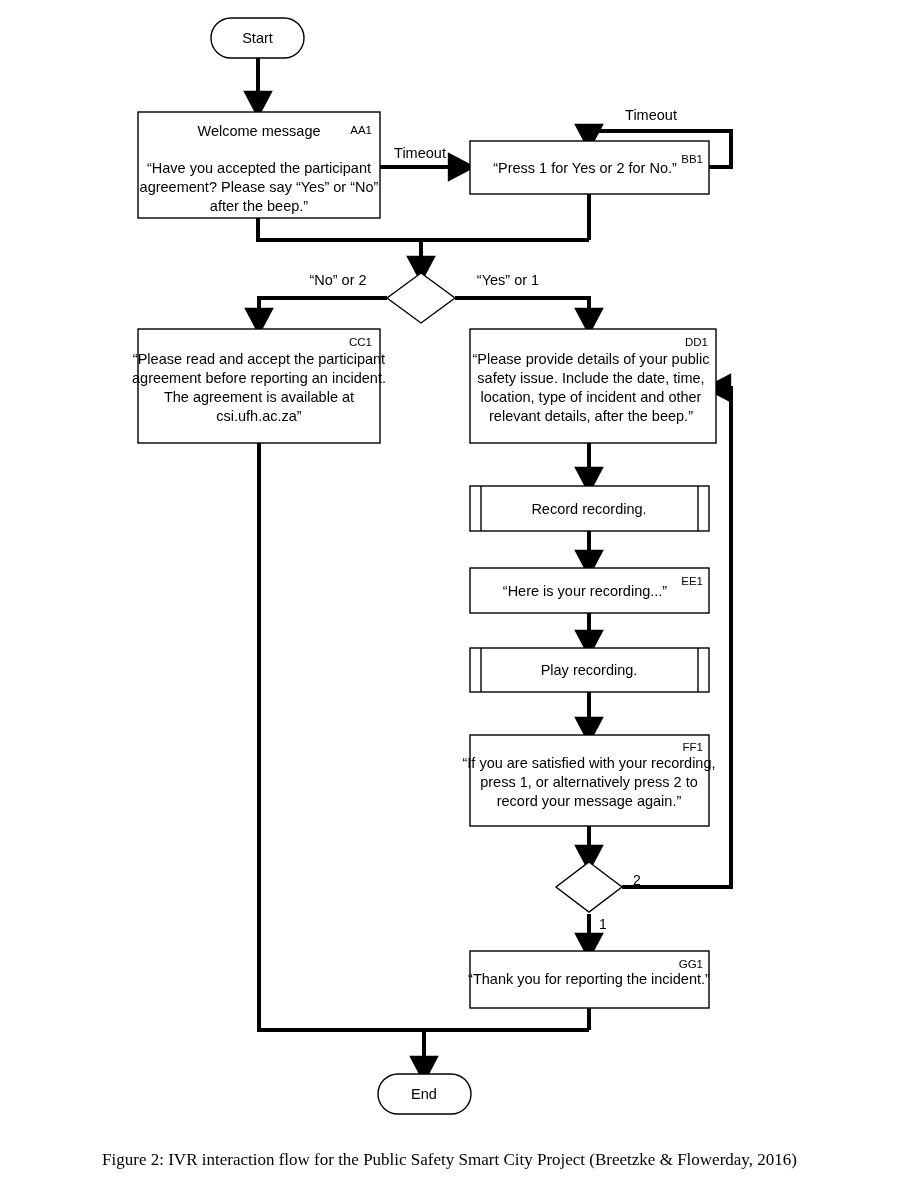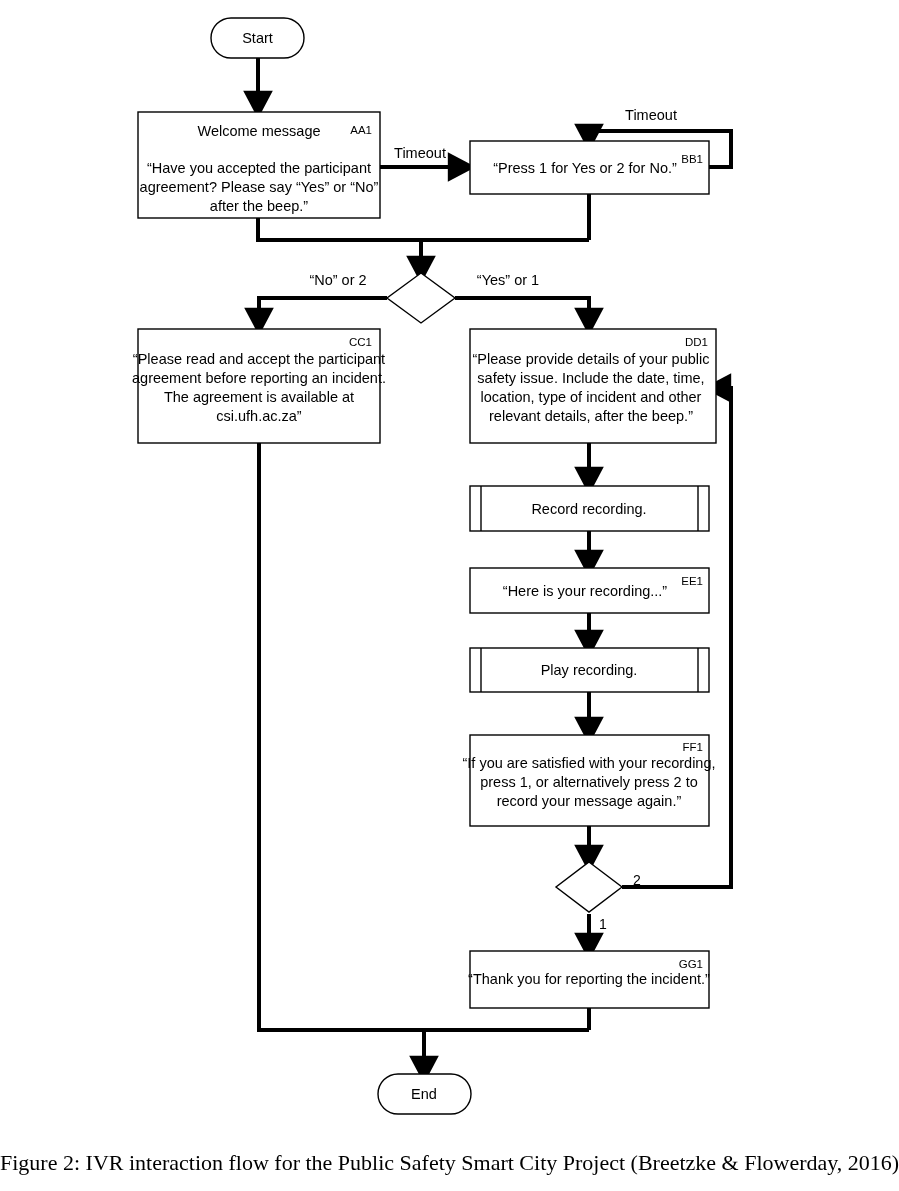--- a/index.html
+++ b/index.html
@@ -12,21 +12,21 @@
   .term-box{stroke-width:1.4;}
   .diamond{stroke-width:1.4;}
   .subbar{stroke-width:1.4;}
   .conn{stroke:#000000;stroke-width:4;fill:none;}
   .node-text{font-family:"Liberation Sans", sans-serif;font-size:14.5px;fill:#000;}
   .tag{font-family:"Liberation Sans", sans-serif;font-size:11.5px;fill:#000;}
   .term-text{font-family:"Liberation Sans", sans-serif;font-size:14.5px;fill:#000;}
   .edge-lbl{font-family:"Liberation Sans", sans-serif;font-size:14.5px;fill:#000;}
   .num-lbl{font-family:"Liberation Sans", sans-serif;font-size:14px;fill:#000;}
   #caption{position:absolute;left:0;top:1150px;width:899px;
-           font-family:"Liberation Serif", serif;font-size:22px;
+           font-family:"Liberation Serif", serif;font-size:17px;
            color:#000;text-align:center;letter-spacing:0px;white-space:nowrap;}
 </style>
 </head>
 <body>
 
 <div id="figure-root">
 
   <svg id="flow" viewBox="0 0 899 1145">
     <defs>
       <marker id="ah" markerWidth="9" markerHeight="9" refX="4.2" refY="4.5" orient="auto" markerUnits="strokeWidth">

